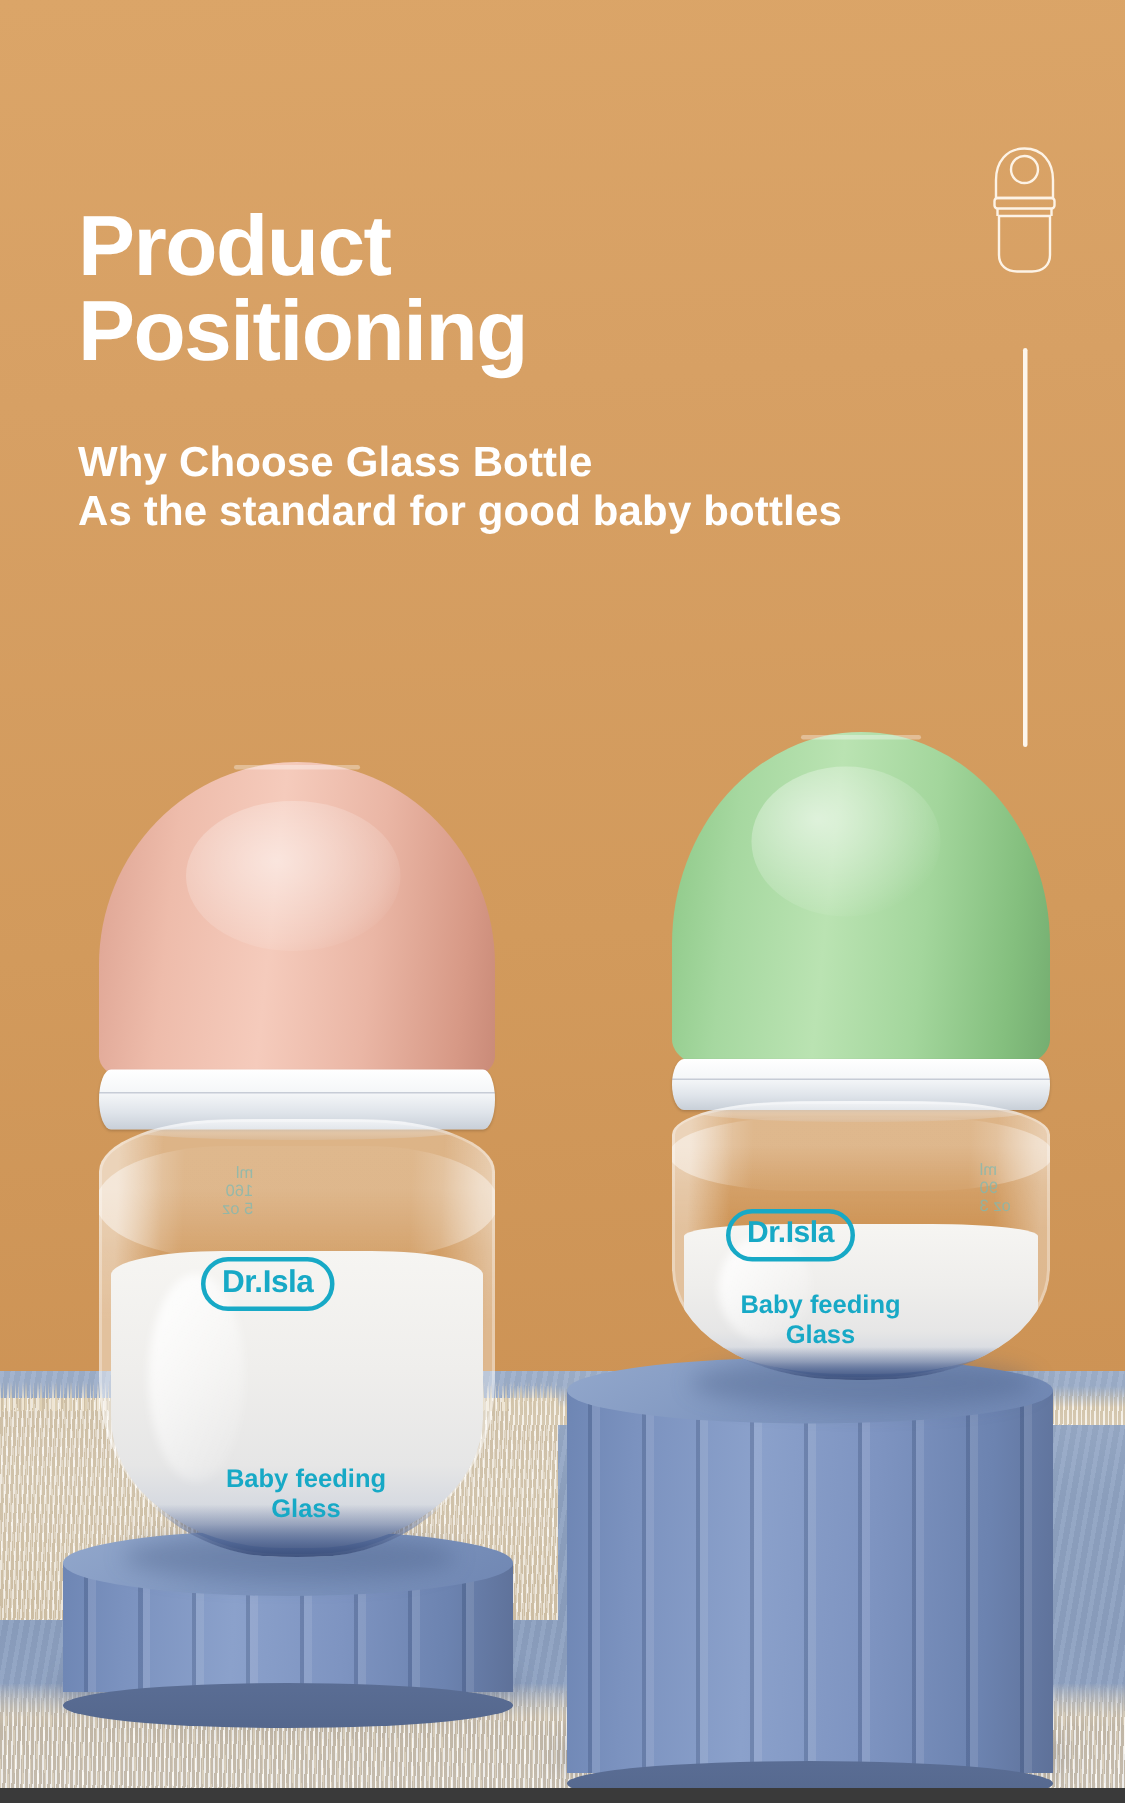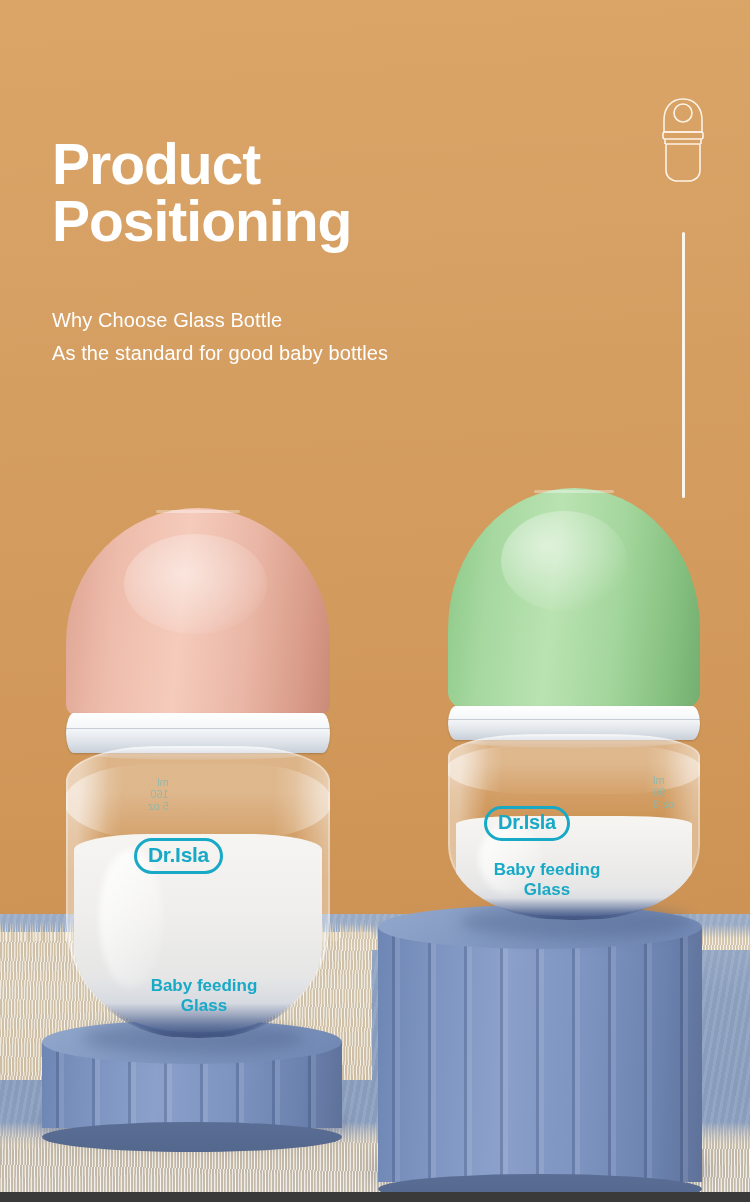--- a/index.html
+++ b/index.html
@@ -34,22 +34,22 @@
     background:linear-gradient(180deg,rgba(226,214,190,0) 0%,#e6dac3 34%,#efe6d4 100%);}
   .rug-bottom:after{content:"";position:absolute;inset:0;
     background:repeating-linear-gradient(92deg,rgba(255,255,255,.6) 0 1px,rgba(160,142,112,.35) 1px 3px),
                repeating-linear-gradient(88deg,rgba(255,255,255,.4) 0 1px,rgba(150,160,190,.25) 1px 5px);
     -webkit-mask-image:linear-gradient(180deg,transparent 0,#000 40%);
     mask-image:linear-gradient(180deg,transparent 0,#000 40%);}
 
   
   .headline{position:absolute;left:52px;top:136px;color:#fff;font-weight:bold;
     font-size:57px;line-height:57px;letter-spacing:-1px;white-space:pre-line;}
-  .subtitle{position:absolute;left:52px;top:304px;color:#fff;font-weight:normal;
-    font-size:20px;line-height:33px;white-space:pre-line;letter-spacing:.1px;}
+  .subtitle{position:absolute;left:52px;top:291px;color:#fff;font-weight:bold;
+    font-size:28px;line-height:33px;white-space:pre-line;letter-spacing:.1px;}
 
   
   .deco-icon{position:absolute;left:652px;top:96px;width:62px;height:88px;}
   .deco-rule{position:absolute;left:682px;top:232px;width:3px;height:266px;
     background:#fdf6ec;border-radius:2px;}
 
   
   .pedestal{position:absolute;}
   .ped-top{position:absolute;left:0;right:0;top:0;height:44px;border-radius:50%;
     background:linear-gradient(150deg,#93a8cc 0%,#8097c0 45%,#6f86b2 100%);}

